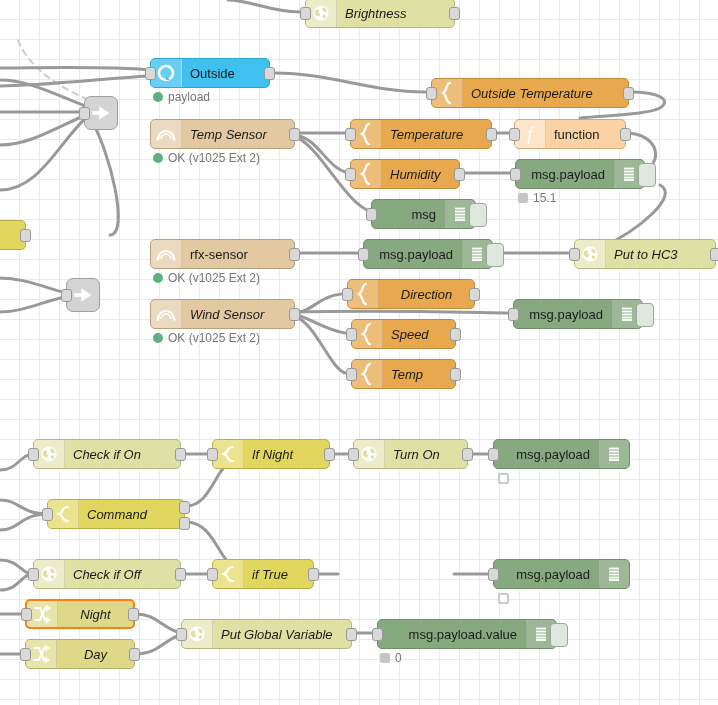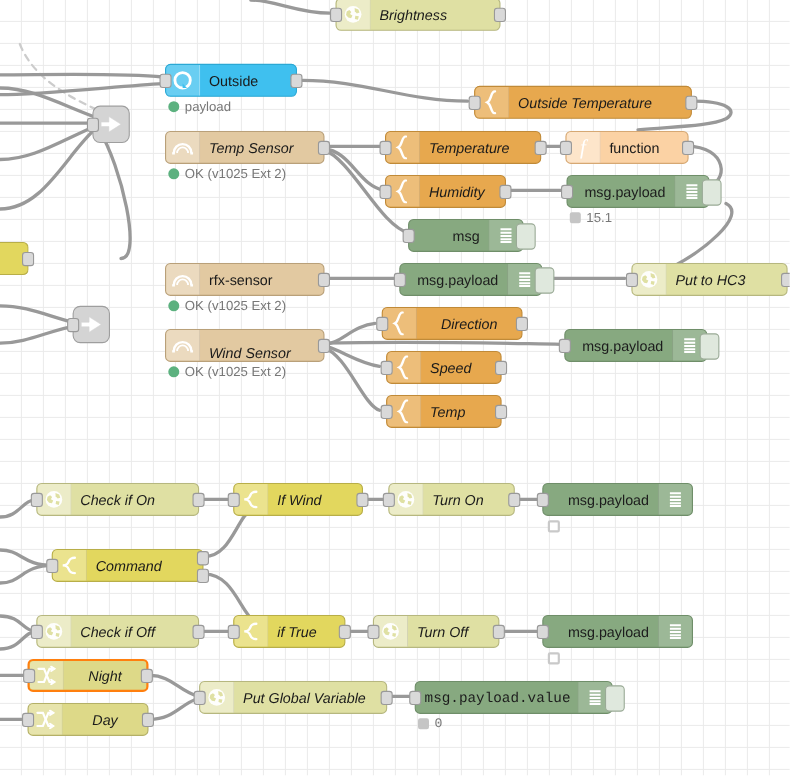--- a/index.html
+++ b/index.html
@@ -408,21 +408,21 @@
         <circle cx="9" cy="9" r="7.6" fill="#ffffff" opacity="0.95"></circle>
         <path d="M3.2 6.5 L5.6 5.2 L7.4 6.8 L6.2 8.8 L8.4 10 L7.2 12.6 L4.6 12 L2.6 9.6 Z" fill="#dfe0a3"></path>
         <path d="M10.4 3.2 L13.8 4.6 L14.8 7.4 L12.4 8.2 L10.6 6.2 Z" fill="#dfe0a3"></path>
         <path d="M11 10.4 L14.2 10.8 L13.4 14 L10.6 13.2 Z" fill="#dfe0a3"></path>
       </svg>
     </span>
     <span class="label ital">Put to HC3</span>
     <span class="port out" style="top:8px;"></span>
   </div>
 
-  <div class="node n-sensor" style="left:150px;top:299px;width:145px;align-items:flex-end;">
+  <div class="node n-sensor" style="left:150px;top:299px;width:145px;">
     <span class="icon-box">
       <svg class="ic" width="22" height="16" viewBox="0 0 22 16">
         <path d="M3 13 A8 8 0 0 1 19 13" fill="none" stroke="#ffffff" stroke-width="2.2"></path>
         <path d="M6 13 A5 5 0 0 1 16 13" fill="none" stroke="#ffffff" stroke-width="1.6"></path>
         <path d="M1.5 13.5 L4 13.5" stroke="#ffffff" stroke-width="2"></path>
         <path d="M18 13.5 L20.5 13.5" stroke="#ffffff" stroke-width="2"></path>
       </svg>
     </span>
     <span class="label ital">Wind Sensor</span>
     <span class="port out" style="top:8px;"></span>
@@ -496,21 +496,21 @@
     <span class="port out" style="top:8px;"></span>
   </div>
 
   <div class="node n-switch" style="left:212px;top:439px;width:118px;">
     <span class="port in" style="top:8px;"></span>
     <span class="icon-box">
       <svg class="ic" width="18" height="20" viewBox="0 0 18 20">
         <path d="M14 3 C6 3 11 10 3 10 C11 10 6 17 14 17" fill="none" stroke="#ffffff" stroke-width="2.2" stroke-linecap="round"></path>
       </svg>
     </span>
-    <span class="label ital">If Wind</span>
+    <span class="label ital">If Night</span>
     <span class="port out" style="top:8px;"></span>
   </div>
 
   <div class="node n-pale" style="left:353px;top:439px;width:115px;">
     <span class="port in" style="top:8px;"></span>
     <span class="icon-box">
       <svg class="ic" width="18" height="18" viewBox="0 0 18 18">
         <circle cx="9" cy="9" r="7.6" fill="#ffffff" opacity="0.95"></circle>
         <path d="M3.2 6.5 L5.6 5.2 L7.4 6.8 L6.2 8.8 L8.4 10 L7.2 12.6 L4.6 12 L2.6 9.6 Z" fill="#dfe0a3"></path>
         <path d="M10.4 3.2 L13.8 4.6 L14.8 7.4 L12.4 8.2 L10.6 6.2 Z" fill="#dfe0a3"></path>
@@ -568,33 +568,20 @@
     <span class="port in" style="top:8px;"></span>
     <span class="icon-box">
       <svg class="ic" width="18" height="20" viewBox="0 0 18 20">
         <path d="M14 3 C6 3 11 10 3 10 C11 10 6 17 14 17" fill="none" stroke="#ffffff" stroke-width="2.2" stroke-linecap="round"></path>
       </svg>
     </span>
     <span class="label ital">if True</span>
     <span class="port out" style="top:8px;"></span>
   </div>
 
-  <div class="node n-pale" style="left:339px;top:559px;width:115px;">
-    <span class="port in" style="top:8px;"></span>
-    <span class="icon-box">
-      <svg class="ic" width="18" height="18" viewBox="0 0 18 18">
-        <circle cx="9" cy="9" r="7.6" fill="#ffffff" opacity="0.95"></circle>
-        <path d="M3.2 6.5 L5.6 5.2 L7.4 6.8 L6.2 8.8 L8.4 10 L7.2 12.6 L4.6 12 L2.6 9.6 Z" fill="#dfe0a3"></path>
-        <path d="M10.4 3.2 L13.8 4.6 L14.8 7.4 L12.4 8.2 L10.6 6.2 Z" fill="#dfe0a3"></path>
-        <path d="M11 10.4 L14.2 10.8 L13.4 14 L10.6 13.2 Z" fill="#dfe0a3"></path>
-      </svg>
-    </span>
-    <span class="label ital">Turn Off</span>
-    <span class="port out" style="top:8px;"></span>
-  </div>
 
   <div class="node n-debug" style="left:493px;top:559px;width:137px;">
     <span class="port in" style="top:8px;"></span>
     <span class="label center">msg.payload</span>
     <span class="icon-box" style="border-right:none;border-left:1px solid rgba(0,0,0,0.12);border-radius:0 4px 4px 0;">
       <svg class="ic" width="14" height="16" viewBox="0 0 14 16">
         <g stroke="#ffffff" stroke-width="1.8">
           <path d="M2 2.5 H12"></path>
             <path d="M2 5.5 H12"></path>
             <path d="M2 8.5 H12"></path>
@@ -641,21 +628,21 @@
         <circle cx="9" cy="9" r="7.6" fill="#ffffff" opacity="0.95"></circle>
         <path d="M3.2 6.5 L5.6 5.2 L7.4 6.8 L6.2 8.8 L8.4 10 L7.2 12.6 L4.6 12 L2.6 9.6 Z" fill="#dfe0a3"></path>
         <path d="M10.4 3.2 L13.8 4.6 L14.8 7.4 L12.4 8.2 L10.6 6.2 Z" fill="#dfe0a3"></path>
         <path d="M11 10.4 L14.2 10.8 L13.4 14 L10.6 13.2 Z" fill="#dfe0a3"></path>
       </svg>
     </span>
     <span class="label ital">Put Global Variable</span>
     <span class="port out" style="top:8px;"></span>
   </div>
 
-  <div class="node n-debug" style="left:377px;top:619px;width:180px;font-family:Liberation Mono, monospace;">
+  <div class="node n-debug" style="left:377px;top:619px;width:180px;">
     <span class="port in" style="top:8px;"></span>
     <span class="label center">msg.payload.value</span>
     <span class="icon-box" style="border-right:none;border-left:1px solid rgba(0,0,0,0.12);border-radius:0 4px 4px 0;">
       <svg class="ic" width="14" height="16" viewBox="0 0 14 16">
         <g stroke="#ffffff" stroke-width="1.8">
           <path d="M2 2.5 H12"></path>
             <path d="M2 5.5 H12"></path>
             <path d="M2 8.5 H12"></path>
             <path d="M2 11.5 H12"></path>
             <path d="M2 14 H12"></path>

